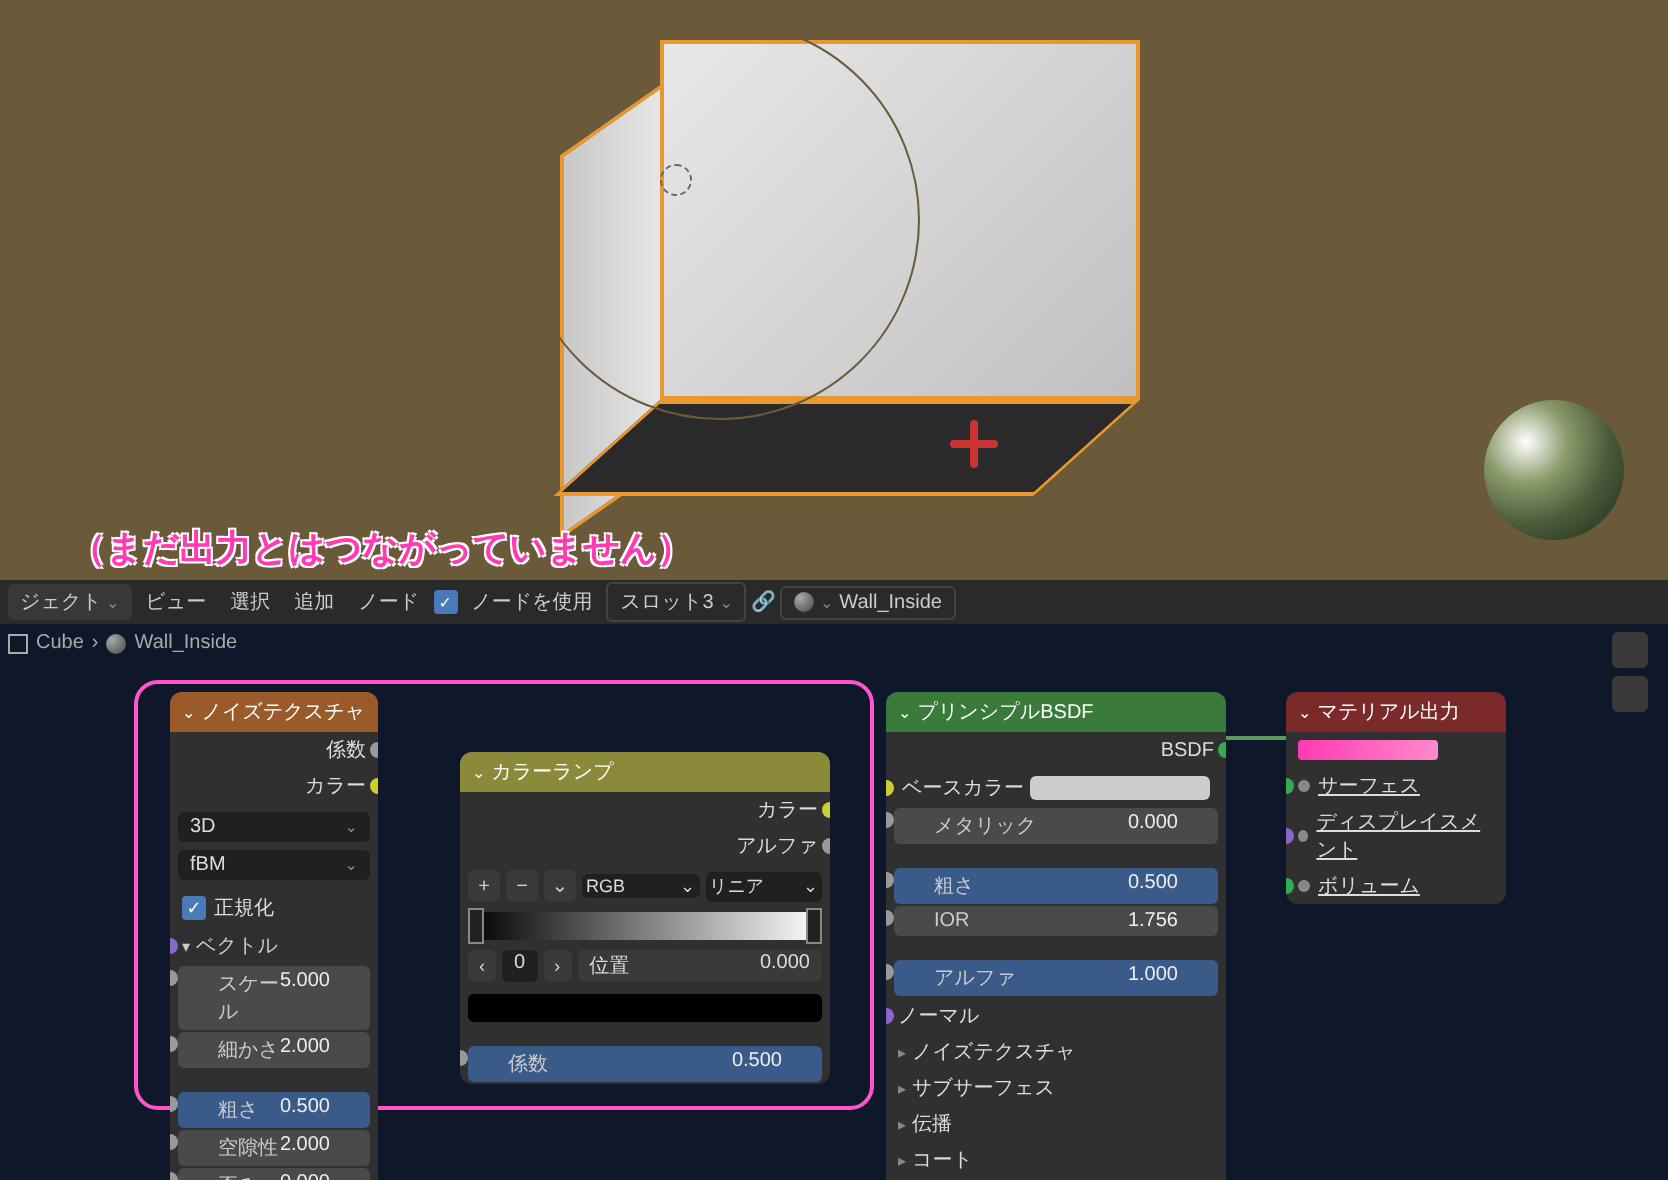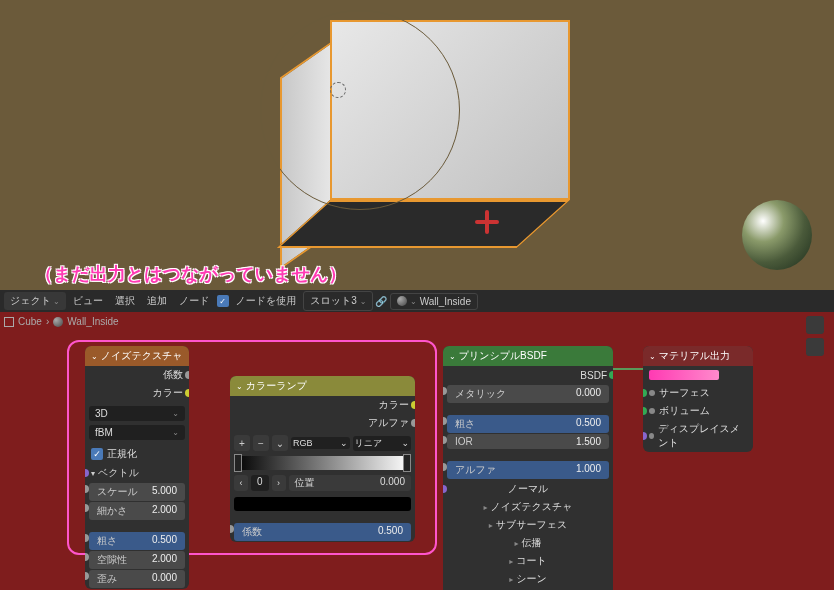--- a/index.html
+++ b/index.html
@@ -12,21 +12,21 @@
 .cube-floor { position: absolute; left: 50px; top: 190px; width: 240px; height: 48px; background: #2a2a2a; border: 2px solid #e89830; transform: skewX(-48deg); transform-origin: top left; }
 .cursor3d { position: absolute; left: 195px; top: 200px; width: 24px; height: 24px; }
 .cursor3d::before { content: ''; position: absolute; left: 0; top: 10px; width: 24px; height: 4px; background: #cc3333; border-radius: 2px; }
 .cursor3d::after { content: ''; position: absolute; left: 10px; top: 0; width: 4px; height: 24px; background: #cc3333; border-radius: 2px; }
 .circle-light { position: absolute; left: 260px; top: 10px; width: 200px; height: 200px; border: 1px solid #6a5a3a; border-radius: 50%; }
 .light-center { position: absolute; left: 330px; top: 82px; width: 16px; height: 16px; border: 1px dashed #666; border-radius: 50%; }
 .hdri-sphere { position: absolute; right: 22px; top: 200px; width: 70px; height: 70px; border-radius: 50%; background: radial-gradient(circle at 30% 30%, #fff, #8a9a6a 30%, #4a5a3a 60%, #1a2a1a); }
 
 .annotation { position: absolute; left: 35px; top: 260px; font-size: 18px; font-weight: bold; color: #ff3ab3; text-shadow: -1px -1px 0 #fff, 1px -1px 0 #fff, -1px 1px 0 #fff, 1px 1px 0 #fff; line-height: 1.6; z-index: 10; }
 
-.editor-area { position: absolute; top: 290px; left: 0; width: 834px; height: 300px; background: #7f1d1d; }
+.editor-area { position: absolute; top: 290px; left: 0; width: 834px; height: 300px; background: #0f172a; }
 
 .header-bar { position: absolute; top: 0; left: 0; width: 834px; height: 22px; background: #2a2a2a; display: flex; align-items: center; gap: 2px; font-size: 10px; color: #ccc; padding: 0 4px; }
 .hdr-item { padding: 2px 6px; background: #383838; border-radius: 3px; white-space: nowrap; display: flex; align-items: center; gap: 2px; }
 .hdr-item .chev { font-size: 8px; color: #888; }
 .hdr-check { width: 12px; height: 12px; background: #4a7ab8; border-radius: 2px; display: inline-flex; align-items: center; justify-content: center; color: #fff; font-size: 8px; }
 .hdr-dark { background: #2a2a2a; display: flex; align-items: center; gap: 3px; border: 1px solid #444; }
 .chain-icon { color: #888; font-size: 10px; }
 .mat-ball { width: 10px; height: 10px; border-radius: 50%; background: radial-gradient(circle at 30% 30%, #aaa, #444); }
 
 .breadcrumb { position: absolute; top: 26px; left: 4px; font-size: 10px; color: #aaa; display: flex; align-items: center; gap: 4px; }
@@ -40,36 +40,36 @@
 .node { position: absolute; background: #303030; border-radius: 6px; overflow: hidden; font-size: 10px; color: #ddd; }
 .node-hdr { padding: 3px 6px; font-size: 10px; display: flex; align-items: center; gap: 3px; }
 .node-hdr .chev { font-size: 8px; }
 .hdr-orange { background: #9a5a2a; color: #fff; }
 .hdr-yellow { background: #8a8a3a; color: #fff; }
 .hdr-green { background: #3a7a3a; color: #fff; }
 .hdr-red { background: #7a2a2a; color: #fff; }
 
 .row { display: flex; align-items: center; padding: 2px 6px; min-height: 18px; position: relative; }
 .row.right { justify-content: flex-end; gap: 4px; }
-.row.left { justify-content: flex-start; gap: 4px; }
+.row.left { justify-content: flex-start; gap: 4px; text-decoration: underline; }
 .socket { width: 8px; height: 8px; border-radius: 50%; position: absolute; }
 .sock-out { right: -4px; }
 .sock-in { left: -4px; }
 .sock-gray { background: #999; }
 .sock-yellow { background: #cccc33; }
 .sock-purple { background: #8866cc; }
 .sock-green { background: #33aa55; }
 
 .sel { background: #202020; border-radius: 3px; padding: 2px 6px; display: flex; justify-content: space-between; align-items: center; margin: 4px 4px; font-size: 10px; }
 .sel .chev { font-size: 8px; color: #888; }
 
 .check-row { display: flex; align-items: center; gap: 4px; padding: 3px 6px; }
 .check-on { width: 12px; height: 12px; background: #4a7ab8; border-radius: 2px; display: flex; align-items: center; justify-content: center; color: #fff; font-size: 9px; }
 
-.val-row { display: flex; justify-content: space-between; padding: 2px 8px; margin: 1px 4px; background: #4a4a4a; border-radius: 3px; font-size: 10px; }
+.val-row { display: flex; justify-content: space-between; padding: 2px 20px; margin: 1px 4px; background: #4a4a4a; border-radius: 3px; font-size: 10px; }
 .val-row.blue { background: #3a5a8a; margin-top: 12px; }
 .val-row .n { color: #ccc; }
 .val-row .v { color: #eee; }
 
 .sub-label { padding: 2px 6px; font-size: 10px; color: #ccc; display: flex; align-items: center; gap: 3px; }
 .sub-label .tri { font-size: 8px; }
 
 .ramp-toolbar { display: flex; gap: 3px; padding: 3px 4px; align-items: center; }
 .ramp-btn { width: 16px; height: 16px; background: #3a3a3a; border-radius: 3px; display: flex; align-items: center; justify-content: center; font-size: 10px; color: #ccc; }
 .ramp-sel { background: #202020; border-radius: 3px; padding: 1px 2px; flex: 1; font-size: 9px; display: flex; justify-content: space-between; align-items: center; }
@@ -80,21 +80,21 @@
 .ramp-posrow { display: flex; gap: 3px; padding: 3px 4px; }
 .ramp-nav { width: 14px; height: 16px; background: #3a3a3a; border-radius: 3px; display: flex; align-items: center; justify-content: center; font-size: 9px; }
 .ramp-idx { background: #202020; border-radius: 3px; padding: 1px 6px; font-size: 10px; }
 .ramp-pos { flex: 1; background: #3a3a3a; border-radius: 3px; padding: 1px 6px; display: flex; justify-content: space-between; font-size: 10px; }
 
 .ramp-color { margin: 3px 4px; height: 14px; background: #000; border-radius: 3px; }
 
 .bsdf-color { display: flex; justify-content: space-between; padding: 2px 4px; margin: 1px 4px; align-items: center; font-size: 10px; }
 .color-swatch { width: 90px; height: 12px; background: #ccc; border-radius: 3px; }
 
-.exp-row { padding: 2px 6px; font-size: 10px; display: flex; align-items: center; gap: 3px; justify-content: center; }
+.exp-row { padding: 2px 6px; font-size: 10px; display: flex; align-items: center; gap: 3px; }
 .exp-row .tri { font-size: 8px; color: #888; }
 
 .out-dot { width: 6px; height: 6px; border-radius: 50%; background: #888; display: inline-block; }
 .out-swatch { width: 70px; height: 10px; background: linear-gradient(90deg, #ff3ab3, #ff8acc); border-radius: 2px; }
 
 .link-line { position: absolute; border-top: 2px solid #5a9a5a; }
 </style>
 </head>
 <body>
 
@@ -260,34 +260,39 @@
 
   <div class="node" style="left:443px; top:56px; width:170px;">
     <div class="node-hdr hdr-green">
         <span class="chev">⌄</span>
         <span>プリンシプルBSDF</span>
       </div>
     <div class="row right">
         <span>BSDF</span>
         <span class="socket sock-out sock-green"></span>
       </div>
+    <div class="bsdf-color">
+        <span class="socket sock-in sock-yellow"></span>
+        <span>ベースカラー</span>
+        <span class="color-swatch"></span>
+      </div>
     <div class="val-row">
         <span class="socket sock-in sock-gray"></span>
         <span class="n">メタリック</span>
         <span class="v">0.000</span>
       </div>
     <div class="val-row blue">
         <span class="socket sock-in sock-gray"></span>
         <span class="n">粗さ</span>
         <span class="v">0.500</span>
       </div>
     <div class="val-row">
         <span class="socket sock-in sock-gray"></span>
         <span class="n">IOR</span>
-        <span class="v">1.500</span>
+        <span class="v">1.756</span>
       </div>
     <div class="val-row blue">
         <span class="socket sock-in sock-gray"></span>
         <span class="n">アルファ</span>
         <span class="v">1.000</span>
       </div>
     <div class="exp-row">
         <span class="socket sock-in sock-purple"></span>
         <span>ノーマル</span>
       </div>
@@ -324,26 +329,26 @@
       </div>
     <div class="row" style="padding:3px 6px">
         <span class="out-swatch"></span>
       </div>
     <div class="row left">
         <span class="socket sock-in sock-green"></span>
         <span class="out-dot"></span>
         <span>サーフェス</span>
       </div>
     <div class="row left">
+        <span class="socket sock-in sock-purple"></span>
+        <span class="out-dot"></span>
+        <span>ディスプレイスメント</span>
+      </div>
+    <div class="row left">
         <span class="socket sock-in sock-green"></span>
         <span class="out-dot"></span>
         <span>ボリューム</span>
       </div>
-    <div class="row left">
-        <span class="socket sock-in sock-purple"></span>
-        <span class="out-dot"></span>
-        <span>ディスプレイスメント</span>
-      </div>
   </div>
 
   <div class="link-line" style="left:613px; top:78px; width:30px;"></div>
 
 </div>
 
 </body></html>

